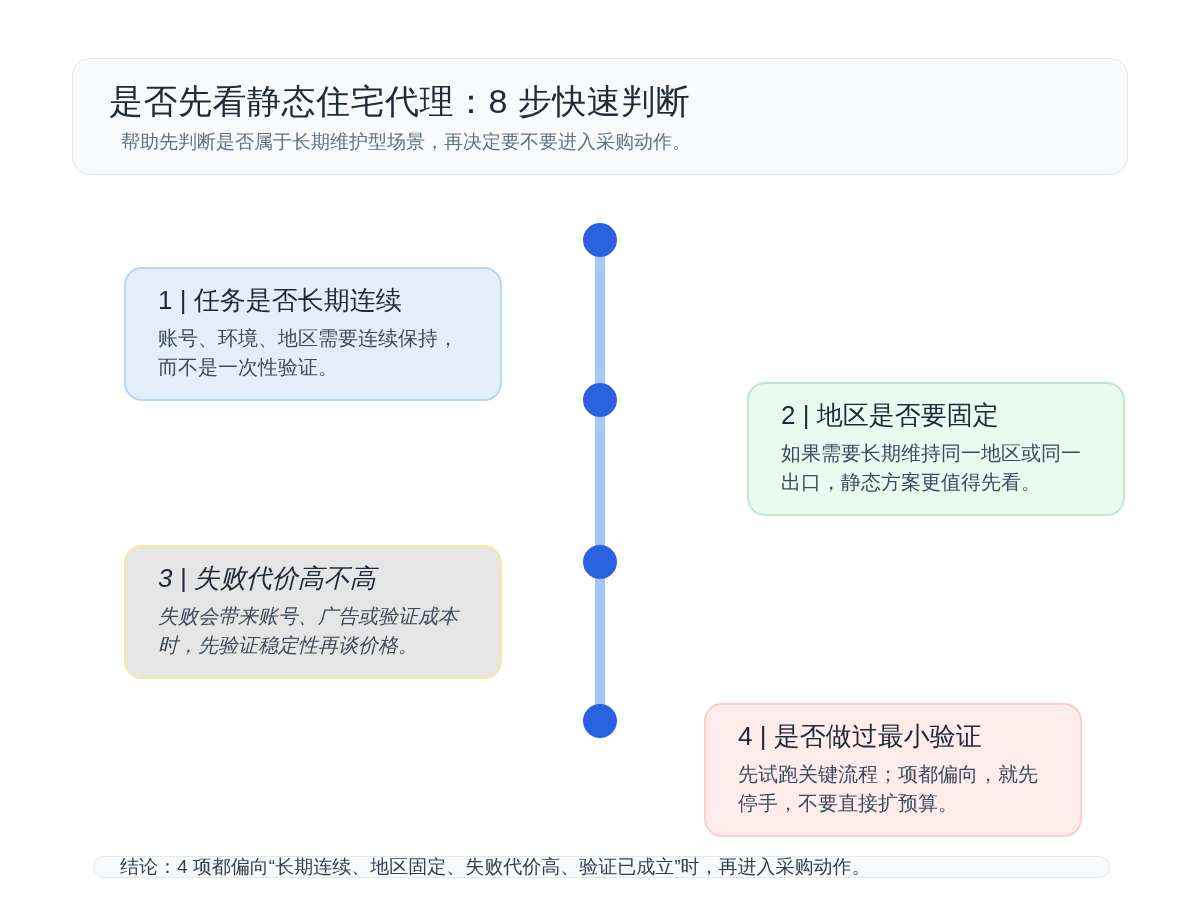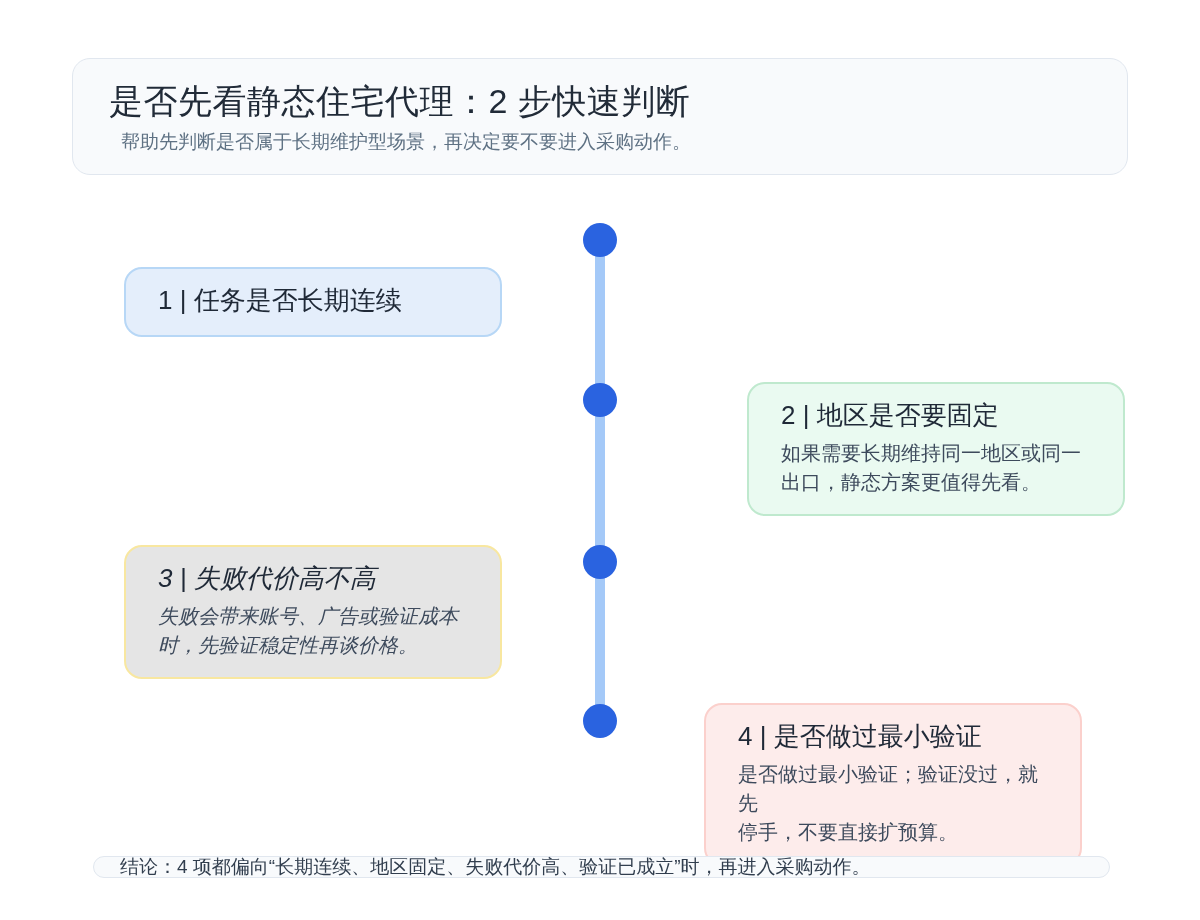--- a/index.html
+++ b/index.html
@@ -117,49 +117,51 @@
   .step-2 { left: 704px; top: 382px; margin-left: 43px; }
   .step-3 { left: 124px; top: 545px; }
   .step-4 { left: 704px; top: 703px; }
 </style>
 </head>
 <body>
 
 <div class="canvas">
 
   <section class="panel header-panel">
-    <h1>是否先看静态住宅代理：2 步快速判断</h1>
+    <h1>是否先看静态住宅代理：8 步快速判断</h1>
     <p>帮助先判断是否属于长期维护型场景，再决定要不要进入采购动作。</p>
   </section>
 
   <div class="tl-line"></div>
   <div class="tl-dot dot-1"></div>
   <div class="tl-dot dot-2"></div>
   <div class="tl-dot dot-3"></div>
   <div class="tl-dot dot-4"></div>
 
   <article class="card card-blue step-1">
     <h2 class="card-title">1 | 任务是否长期连续</h2>
+    <p class="card-body">账号、环境、地区需要连续保持，
+而不是一次性验证。</p>
   </article>
 
   <article class="card card-green step-2">
     <h2 class="card-title">2 | 地区是否要固定</h2>
     <p class="card-body">如果需要长期维持同一地区或同一
 出口，静态方案更值得先看。</p>
   </article>
 
   <article class="card card-yellow step-3">
     <h2 class="card-title">3 | 失败代价高不高</h2>
     <p class="card-body">失败会带来账号、广告或验证成本
 时，先验证稳定性再谈价格。</p>
   </article>
 
   <article class="card card-red step-4">
     <h2 class="card-title">4 | 是否做过最小验证</h2>
-    <p class="card-body">是否做过最小验证；验证没过，就先
+    <p class="card-body">先试跑关键流程；项都偏向，就先
 停手，不要直接扩预算。</p>
   </article>
 
   <section class="panel footer-panel">
     <p>结论：4 项都偏向“长期连续、地区固定、失败代价高、验证已成立”时，再进入采购动作。</p>
   </section>
 
 </div>
 
 </body></html>

